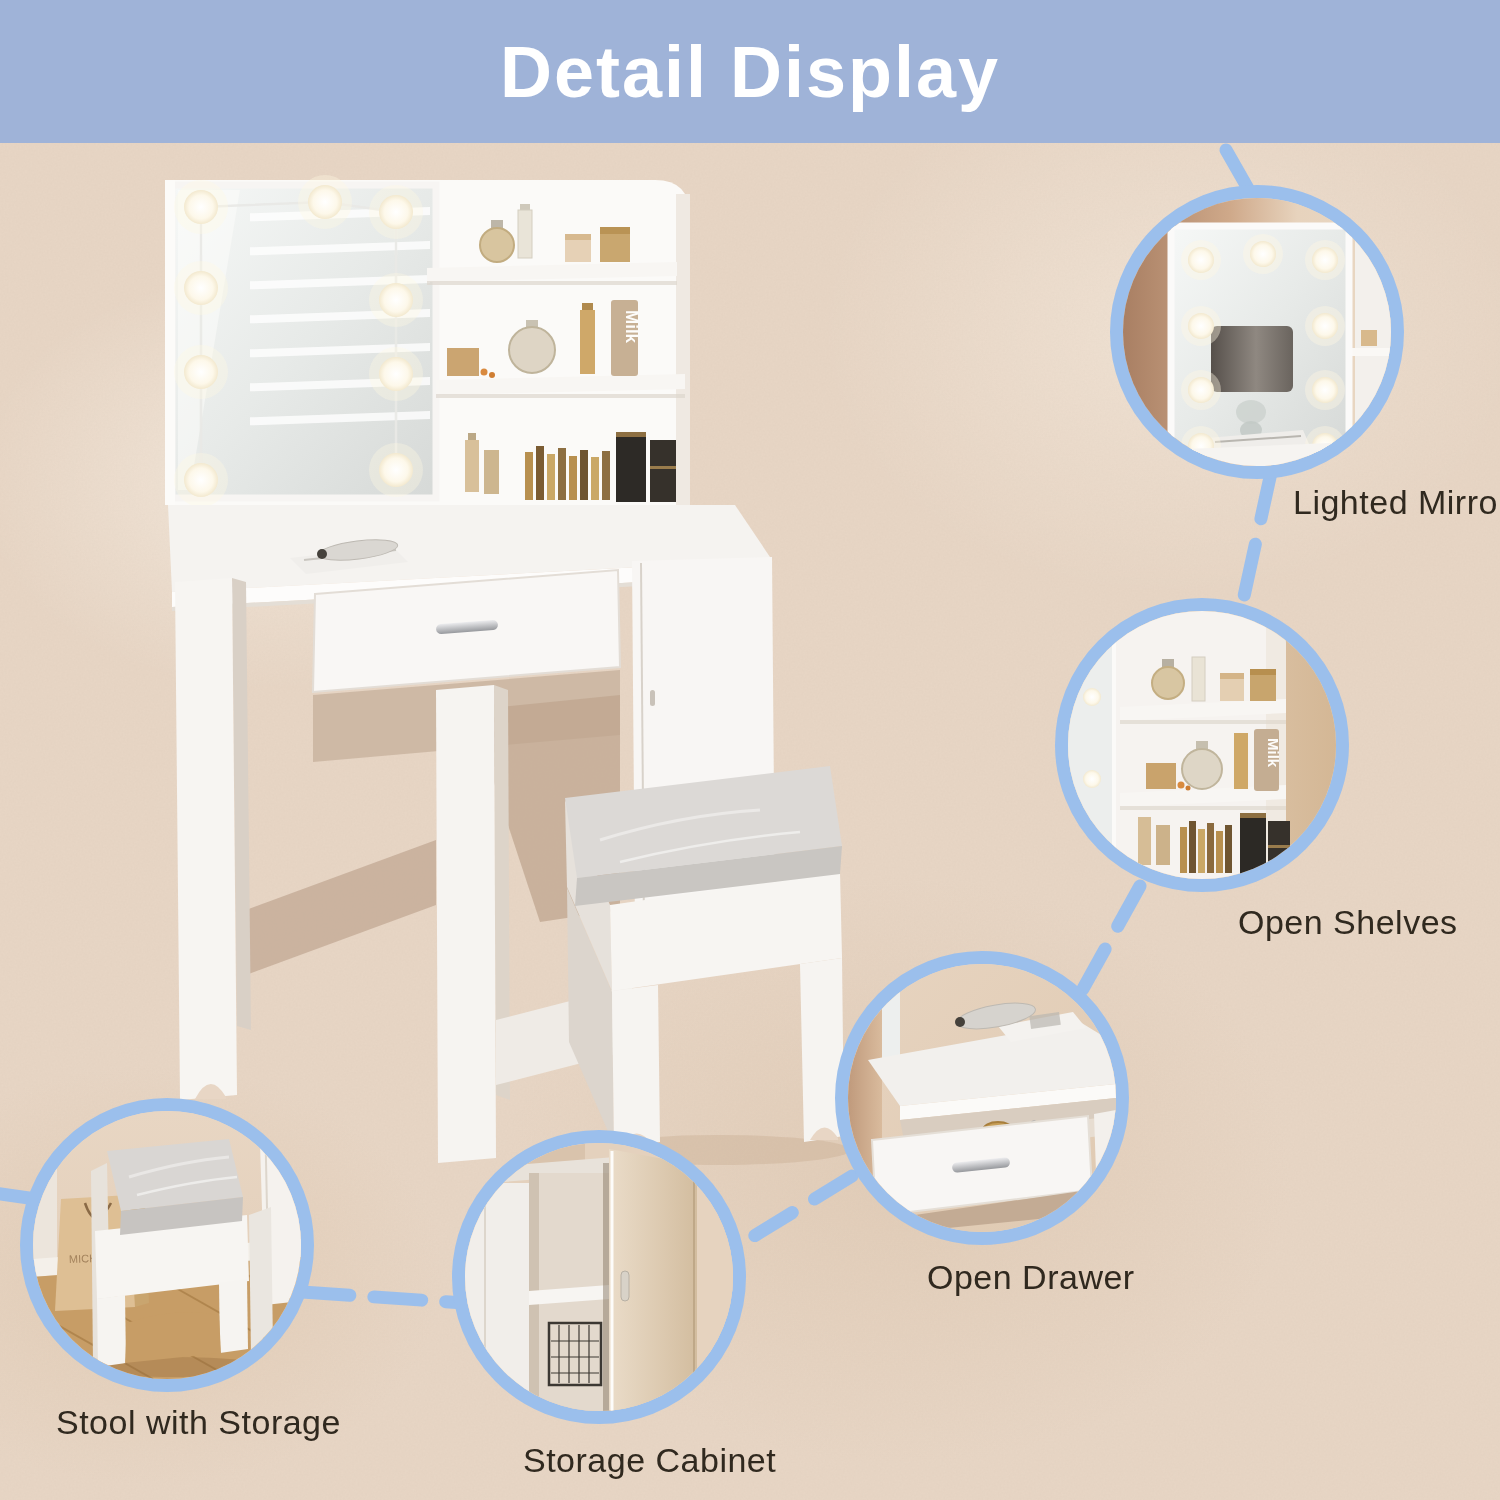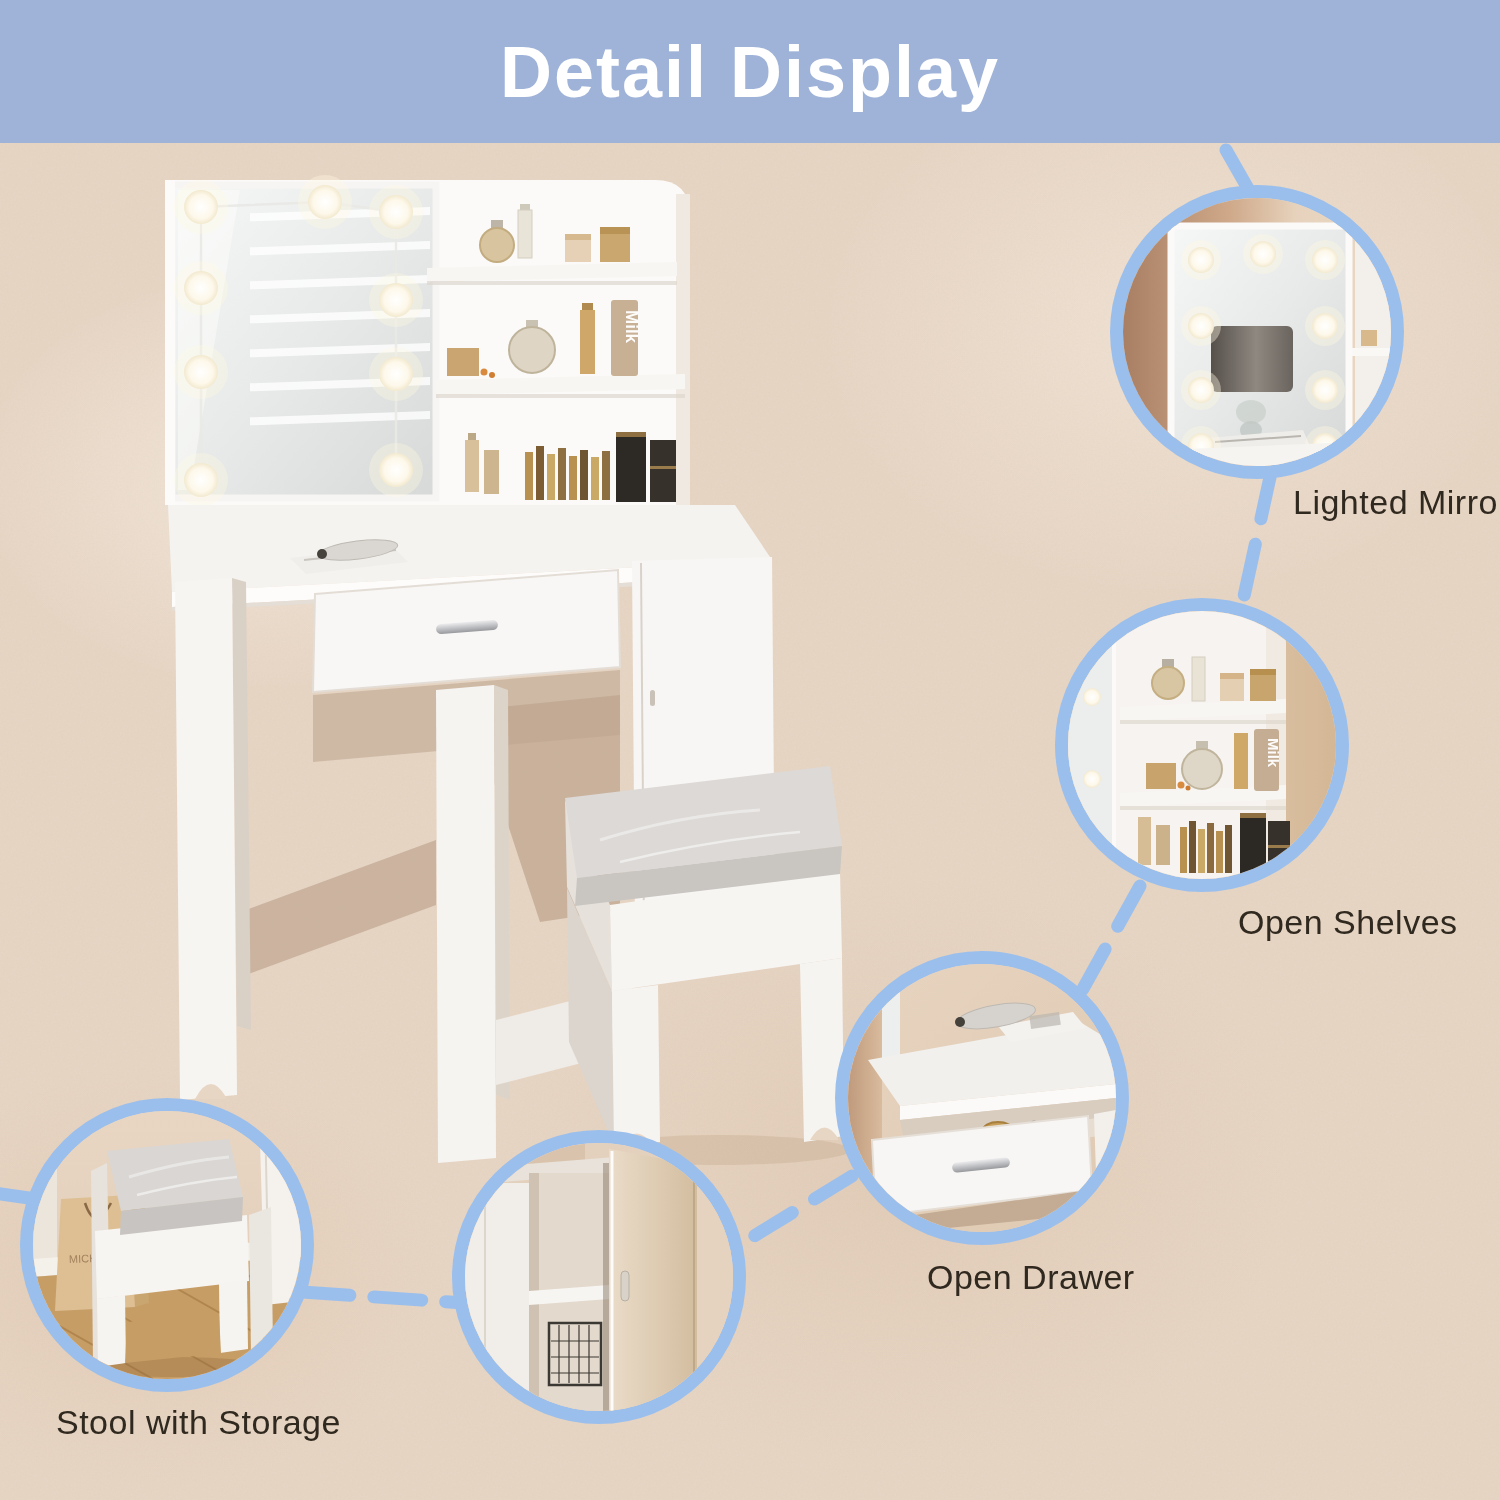--- a/index.html
+++ b/index.html
@@ -468,13 +468,14 @@
       <line x1="229" y1="24" x2="229" y2="268" stroke="#bfa888" stroke-width="2"></line>
       <rect x="156" y="128" width="8" height="30" rx="4" fill="#d8d2c8" stroke="#b8b0a4"></rect>
       <rect x="232" y="0" width="36" height="268" fill="#e6d3bf"></rect>
     </svg>
   </div>
 
   <div class="callout-label" style="left:1293px;top:483px;">Lighted Mirror</div>
   <div class="callout-label" style="left:1238px;top:903px;">Open Shelves</div>
   <div class="callout-label" style="left:927px;top:1258px;">Open Drawer</div>
   <div class="callout-label" style="left:30px;top:1403px;margin-left:26px;">Stool with Storage</div>
+  <div class="callout-label" style="left:523px;top:1441px;">Storage Cabinet</div>
 </div>
 
 </body></html>

